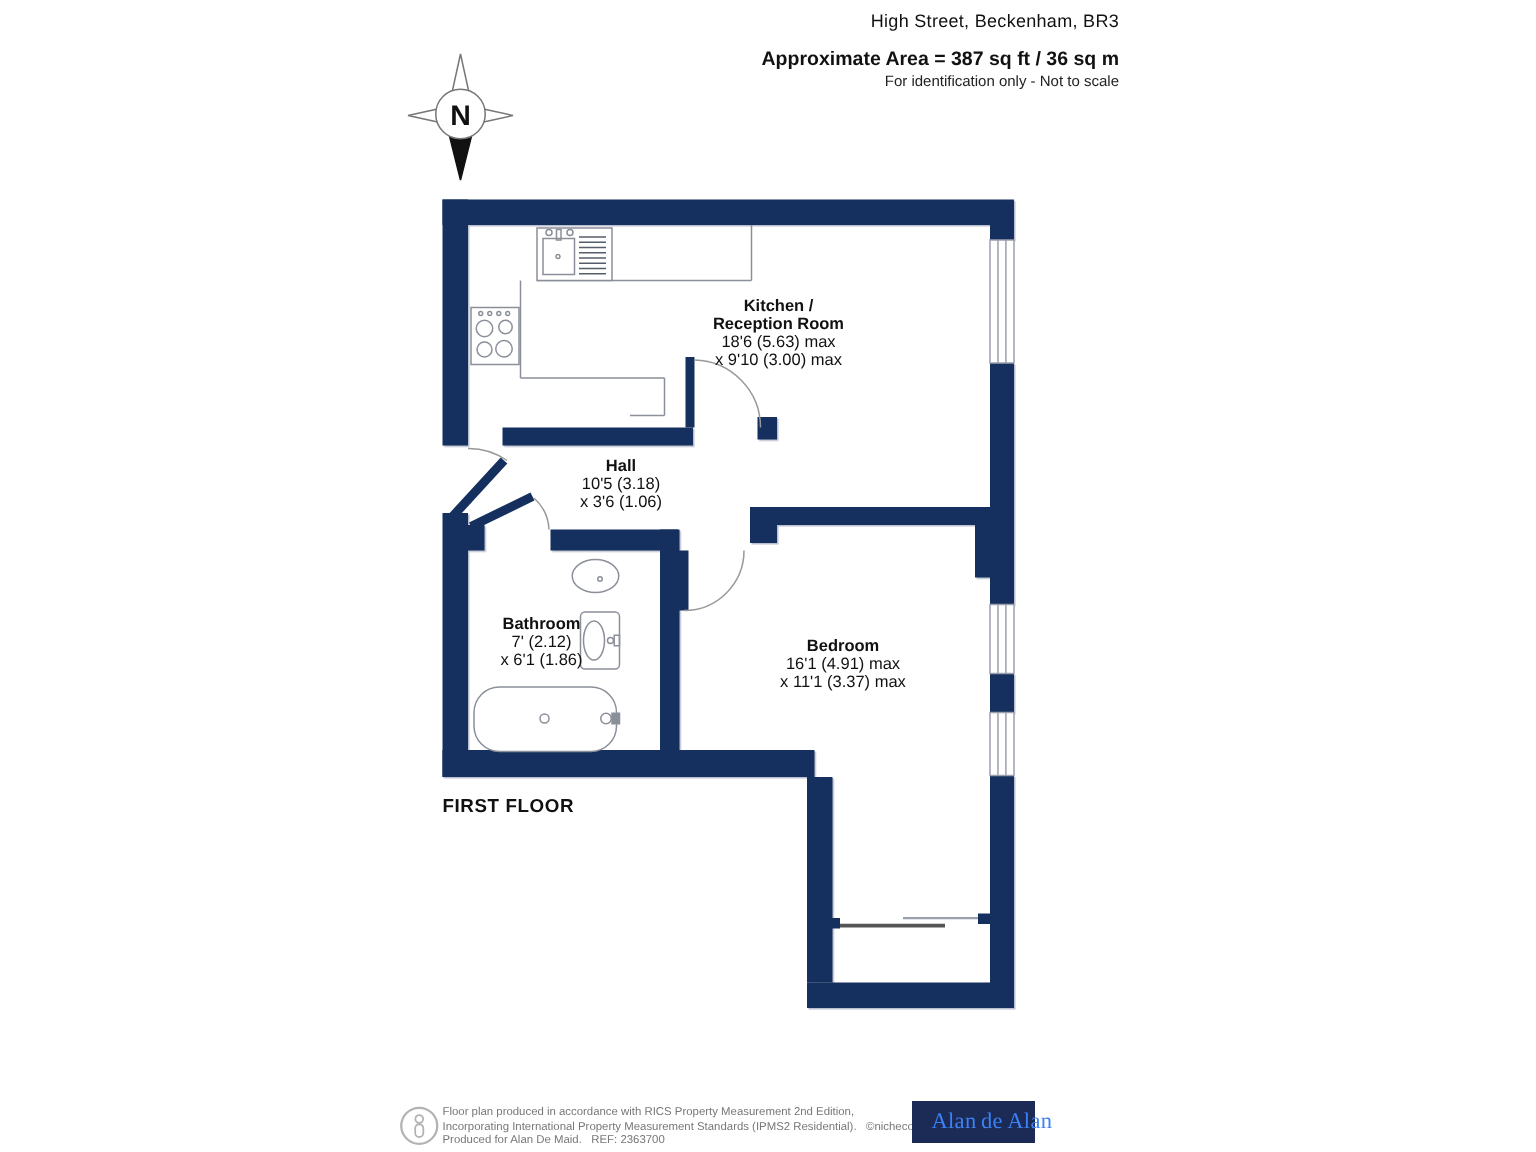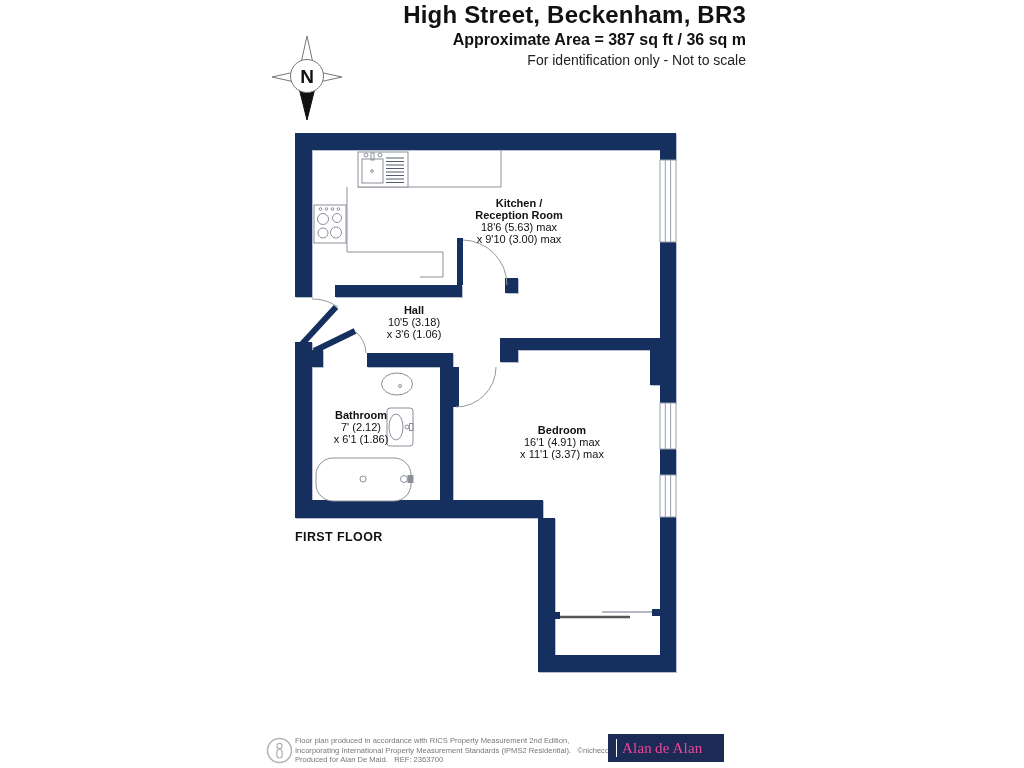--- a/index.html
+++ b/index.html
@@ -1,37 +1,37 @@
 <!DOCTYPE html>
 <html><head>
 <meta charset="utf-8">
 <style>
   html,body{margin:0;padding:0;}
   body{
     width:1024px;height:768px;position:relative;background:#ffffff;
     font-family:"Liberation Sans", sans-serif;color:#111;overflow:hidden;
   }
   .hdr{position:absolute;top:2px;right:278px;text-align:right;}
-  .hdr .title{font-size:24px;font-weight:bold;line-height:25px;letter-spacing:.2px;}
-  .hdr .area{font-size:16px;font-weight:bold;margin-top:4px;}
-  .hdr .note{font-size:14px;margin-top:3px;color:#222;}
+  .hdr .title{font-size:12px;font-weight:normal;line-height:25px;letter-spacing:.2px;}
+  .hdr .area{font-size:13px;font-weight:bold;margin-top:4px;}
+  .hdr .note{font-size:10px;margin-top:3px;color:#222;}
   .planwrap{position:absolute;left:0;top:0;width:1024px;height:768px;}
   svg text{font-family:"Liberation Sans", sans-serif;fill:#111;}
   .rname{font-size:11px;font-weight:bold;}
   .rdim{font-size:11px;}
   .floorlbl{font-size:12.5px;font-weight:bold;letter-spacing:.4px;}
   .north{font-size:19px;font-weight:bold;}
   .footer-text{
     position:absolute;left:295px;top:736px;font-size:7.6px;line-height:9.6px;
     color:#777;white-space:pre-wrap;
   }
   .footer-icon{position:absolute;left:266px;top:737px;}
   .logo{
-    position:absolute;left:608px;top:734px;width:116px;height:28px;
-    background:#1c2a56;color:#ec4899;display:flex;align-items:center;
+    position:absolute;left:608px;top:734px;width:82px;height:28px;
+    background:#1c2a56;color:#3b82f6;display:flex;align-items:center;
     font-family:"Liberation Serif", serif;font-size:15px;
   }
   .logo .bar{display:inline-block;width:1px;height:18px;background:#fff;margin:0 5px 0 8px;}
   .logo .t{letter-spacing:.2px;}
   .logo .de{margin:0 3px;}
 </style>
 </head>
 <body>
 
 <div class="hdr">

